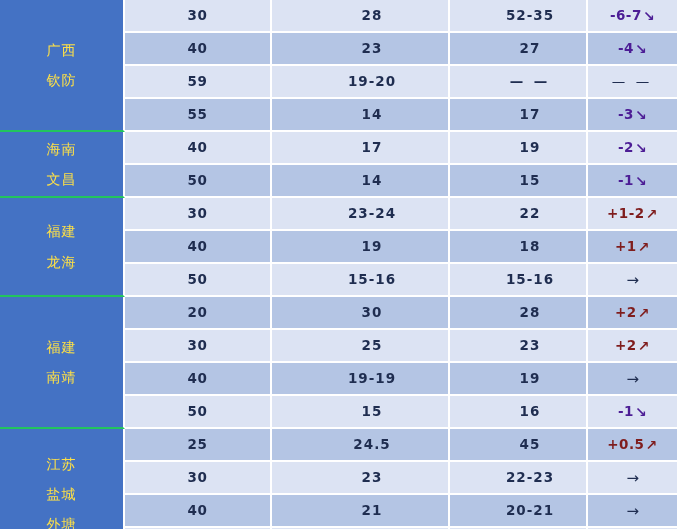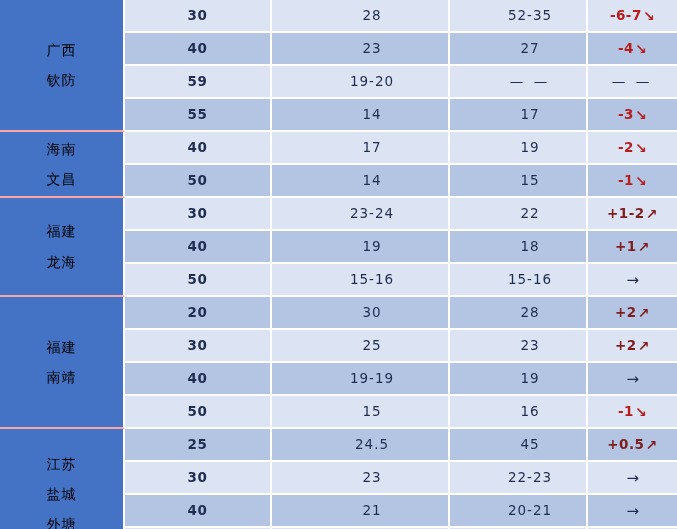--- a/index.html
+++ b/index.html
@@ -48,53 +48,53 @@
   }
   td:last-child { border-right: none; }
 
   
   tr.row-light td { background: #dce3f3; }
   tr.row-dark  td { background: #b4c5e4; }
 
   
   td.site-cell {
     background: #4472c4 !important;
-    color: #000000;
+    color: #fde047;
     font-size: 14px;
     font-weight: normal;
     border-right: 2px solid #ffffff;
-    border-bottom: 2px solid #fca5a5;
+    border-bottom: 2px solid #22c55e;
     letter-spacing: 1px;
     padding: 0 4px;
   }
   td.site-cell .site-line {
     display: block;
     line-height: 2.15;
   }
 
   
   td.val-primary {
     font-weight: bold;
     letter-spacing: 0.5px;
   }
   td.val-secondary,
   td.val-tertiary {
-    font-weight: normal;
+    font-weight: bold;
     letter-spacing: 1px;
     padding-left: 24px;
   }
 
   
   td.trend {
     font-weight: bold;
     letter-spacing: 0.5px;
     font-size: 13.5px;
   }
   td.trend.trend-up   { color: #7f1d1d; }
-  td.trend.trend-down { color: #b91c1c; text-align: center; }
+  td.trend.trend-down { color: #4c1d95; text-align: center; }
   td.trend.trend-flat { color: #1f2d50; font-weight: normal; }
   td.trend.trend-none { color: #1f2d50; font-weight: normal; letter-spacing: 3px; }
 
   .trend-text { display: inline; }
   .arrow-glyph {
     display: inline-block;
     margin-left: 1px;
     font-size: 14px;
     line-height: 1;
     vertical-align: -1px;

